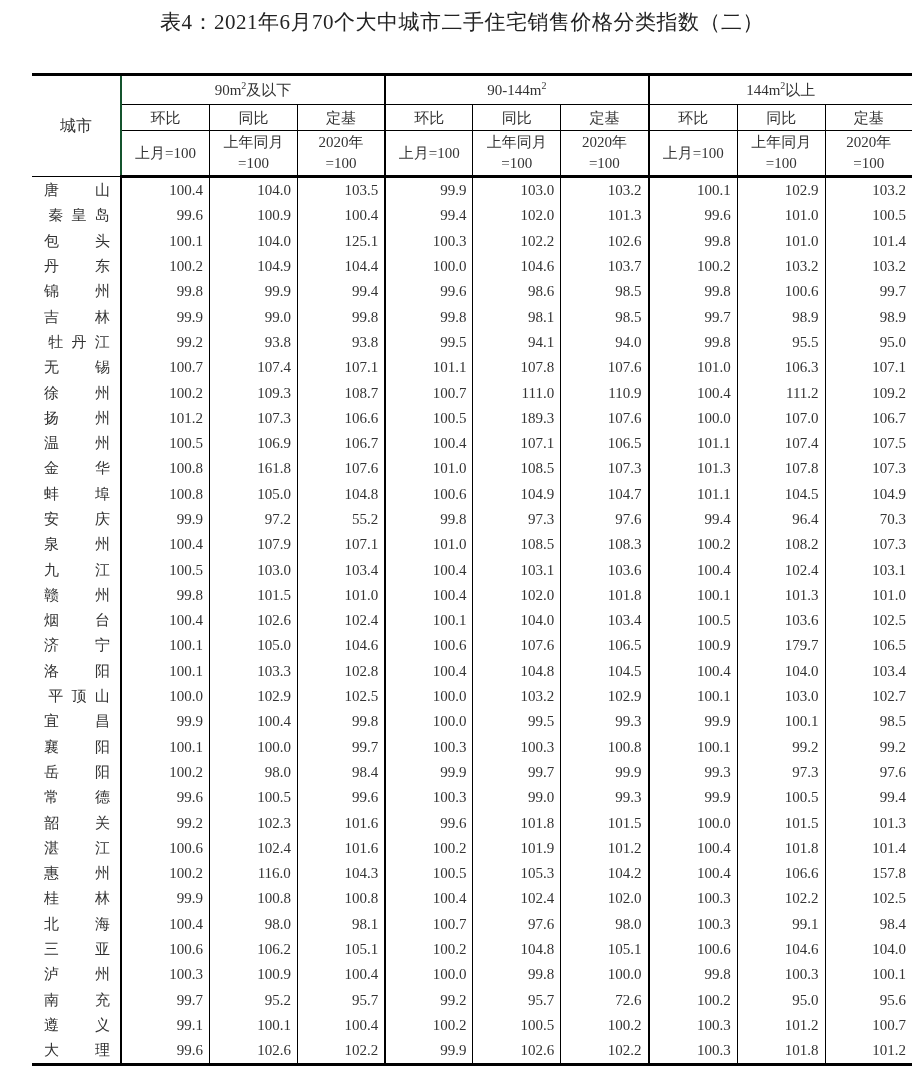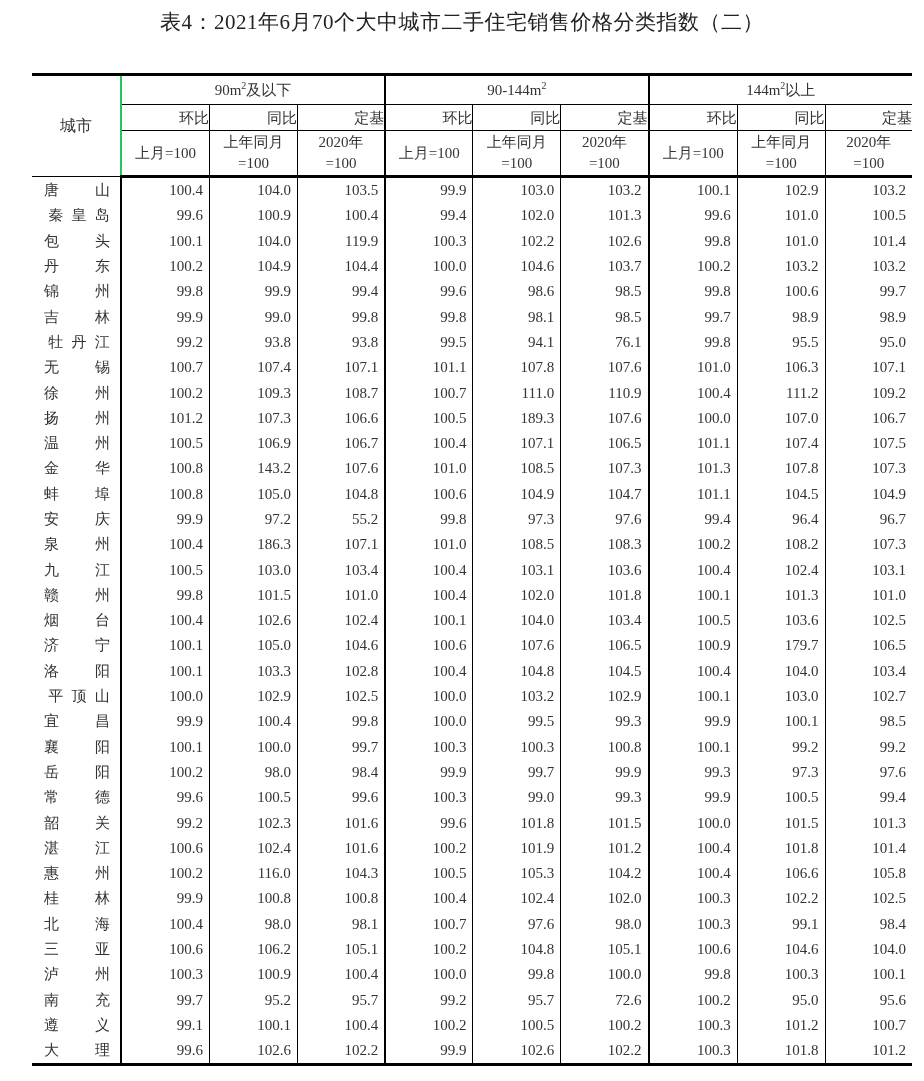--- a/index.html
+++ b/index.html
@@ -6,22 +6,22 @@
     body { width: 924px; height: 1081px; position: relative; overflow: hidden;
            font-family: "Liberation Serif", "DejaVu Serif", serif; color: #333; }
     .title { position: absolute; top: 8px; left: 0; width: 924px; text-align: center;
              font-size: 21px; font-weight: normal; color: #222; letter-spacing: 0.5px; }
     table.data { position: absolute; top: 73px; left: 32px; width: 880px;
                  border-collapse: collapse; table-layout: fixed;
                  border-top: 3px solid #000; border-bottom: 3px solid #000; }
     table.data th { font-weight: normal; font-size: 15px; color: #333; text-align: center;
                     border: 1px solid #000; padding: 0; line-height: 20px; }
     table.data th.grp { height: 28px; border-left: 2px solid #000; }
-    table.data th.city-h { border-left: none; border-right: 2px solid #22c55e; font-size: 16px; }
-    table.data th.sub { height: 25px; text-align: right; }
+    table.data th.city-h { border-left: none; border-right: 2px solid #14532d; font-size: 16px; }
+    table.data th.sub { height: 25px; }
     table.data th.base { height: 44px; line-height: 21px; }
     table.data th.first { border-left: 2px solid #000; }
     table.data th.last { border-right: none; }
     table.data tr.hdr-last th { border-bottom: 3px solid #000; }
     table.data td { font-size: 15px; height: 25.3px; padding: 0 6px 0 0; text-align: right;
                     border-left: 1px solid #000; color: #333; white-space: nowrap; }
     table.data td.col-first { border-left: 2px solid #000; }
     table.data td.col-last { border-right: none; }
     table.data td.city { text-align: left; border-left: none; border-right: 2px solid #000;
                          padding: 0 0 0 12px; font-family: "DejaVu Sans", sans-serif; font-size: 15px; }
@@ -140,21 +140,21 @@
       </tr>
       <tr>
         <td class="city">
           <div class="city-inner">
             <span>包</span>
             <span>头</span>
           </div>
         </td>
         <td class="col-first">100.1</td>
         <td class="">104.0</td>
-        <td class="">119.9</td>
+        <td class="">125.1</td>
         <td class="b2">100.3</td>
         <td class="">102.2</td>
         <td class="">102.6</td>
         <td class="b2">99.8</td>
         <td class="">101.0</td>
         <td class="col-last">101.4</td>
       </tr>
       <tr>
         <td class="city">
           <div class="city-inner">
@@ -212,21 +212,21 @@
             <span>牡</span>
             <span>丹</span>
             <span>江</span>
           </div>
         </td>
         <td class="col-first">99.2</td>
         <td class="">93.8</td>
         <td class="">93.8</td>
         <td class="b2">99.5</td>
         <td class="">94.1</td>
-        <td class="">76.1</td>
+        <td class="">94.0</td>
         <td class="b2">99.8</td>
         <td class="">95.5</td>
         <td class="col-last">95.0</td>
       </tr>
       <tr>
         <td class="city">
           <div class="city-inner">
             <span>无</span>
             <span>锡</span>
           </div>
@@ -293,21 +293,21 @@
         <td class="col-last">107.5</td>
       </tr>
       <tr>
         <td class="city">
           <div class="city-inner">
             <span>金</span>
             <span>华</span>
           </div>
         </td>
         <td class="col-first">100.8</td>
-        <td class="">143.2</td>
+        <td class="">161.8</td>
         <td class="">107.6</td>
         <td class="b2">101.0</td>
         <td class="">108.5</td>
         <td class="">107.3</td>
         <td class="b2">101.3</td>
         <td class="">107.8</td>
         <td class="col-last">107.3</td>
       </tr>
       <tr>
         <td class="city">
@@ -334,31 +334,31 @@
           </div>
         </td>
         <td class="col-first">99.9</td>
         <td class="">97.2</td>
         <td class="">55.2</td>
         <td class="b2">99.8</td>
         <td class="">97.3</td>
         <td class="">97.6</td>
         <td class="b2">99.4</td>
         <td class="">96.4</td>
-        <td class="col-last">96.7</td>
+        <td class="col-last">70.3</td>
       </tr>
       <tr>
         <td class="city">
           <div class="city-inner">
             <span>泉</span>
             <span>州</span>
           </div>
         </td>
         <td class="col-first">100.4</td>
-        <td class="">186.3</td>
+        <td class="">107.9</td>
         <td class="">107.1</td>
         <td class="b2">101.0</td>
         <td class="">108.5</td>
         <td class="">108.3</td>
         <td class="b2">100.2</td>
         <td class="">108.2</td>
         <td class="col-last">107.3</td>
       </tr>
       <tr>
         <td class="city">
@@ -573,21 +573,21 @@
           </div>
         </td>
         <td class="col-first">100.2</td>
         <td class="">116.0</td>
         <td class="">104.3</td>
         <td class="b2">100.5</td>
         <td class="">105.3</td>
         <td class="">104.2</td>
         <td class="b2">100.4</td>
         <td class="">106.6</td>
-        <td class="col-last">105.8</td>
+        <td class="col-last">157.8</td>
       </tr>
       <tr>
         <td class="city">
           <div class="city-inner">
             <span>桂</span>
             <span>林</span>
           </div>
         </td>
         <td class="col-first">99.9</td>
         <td class="">100.8</td>

